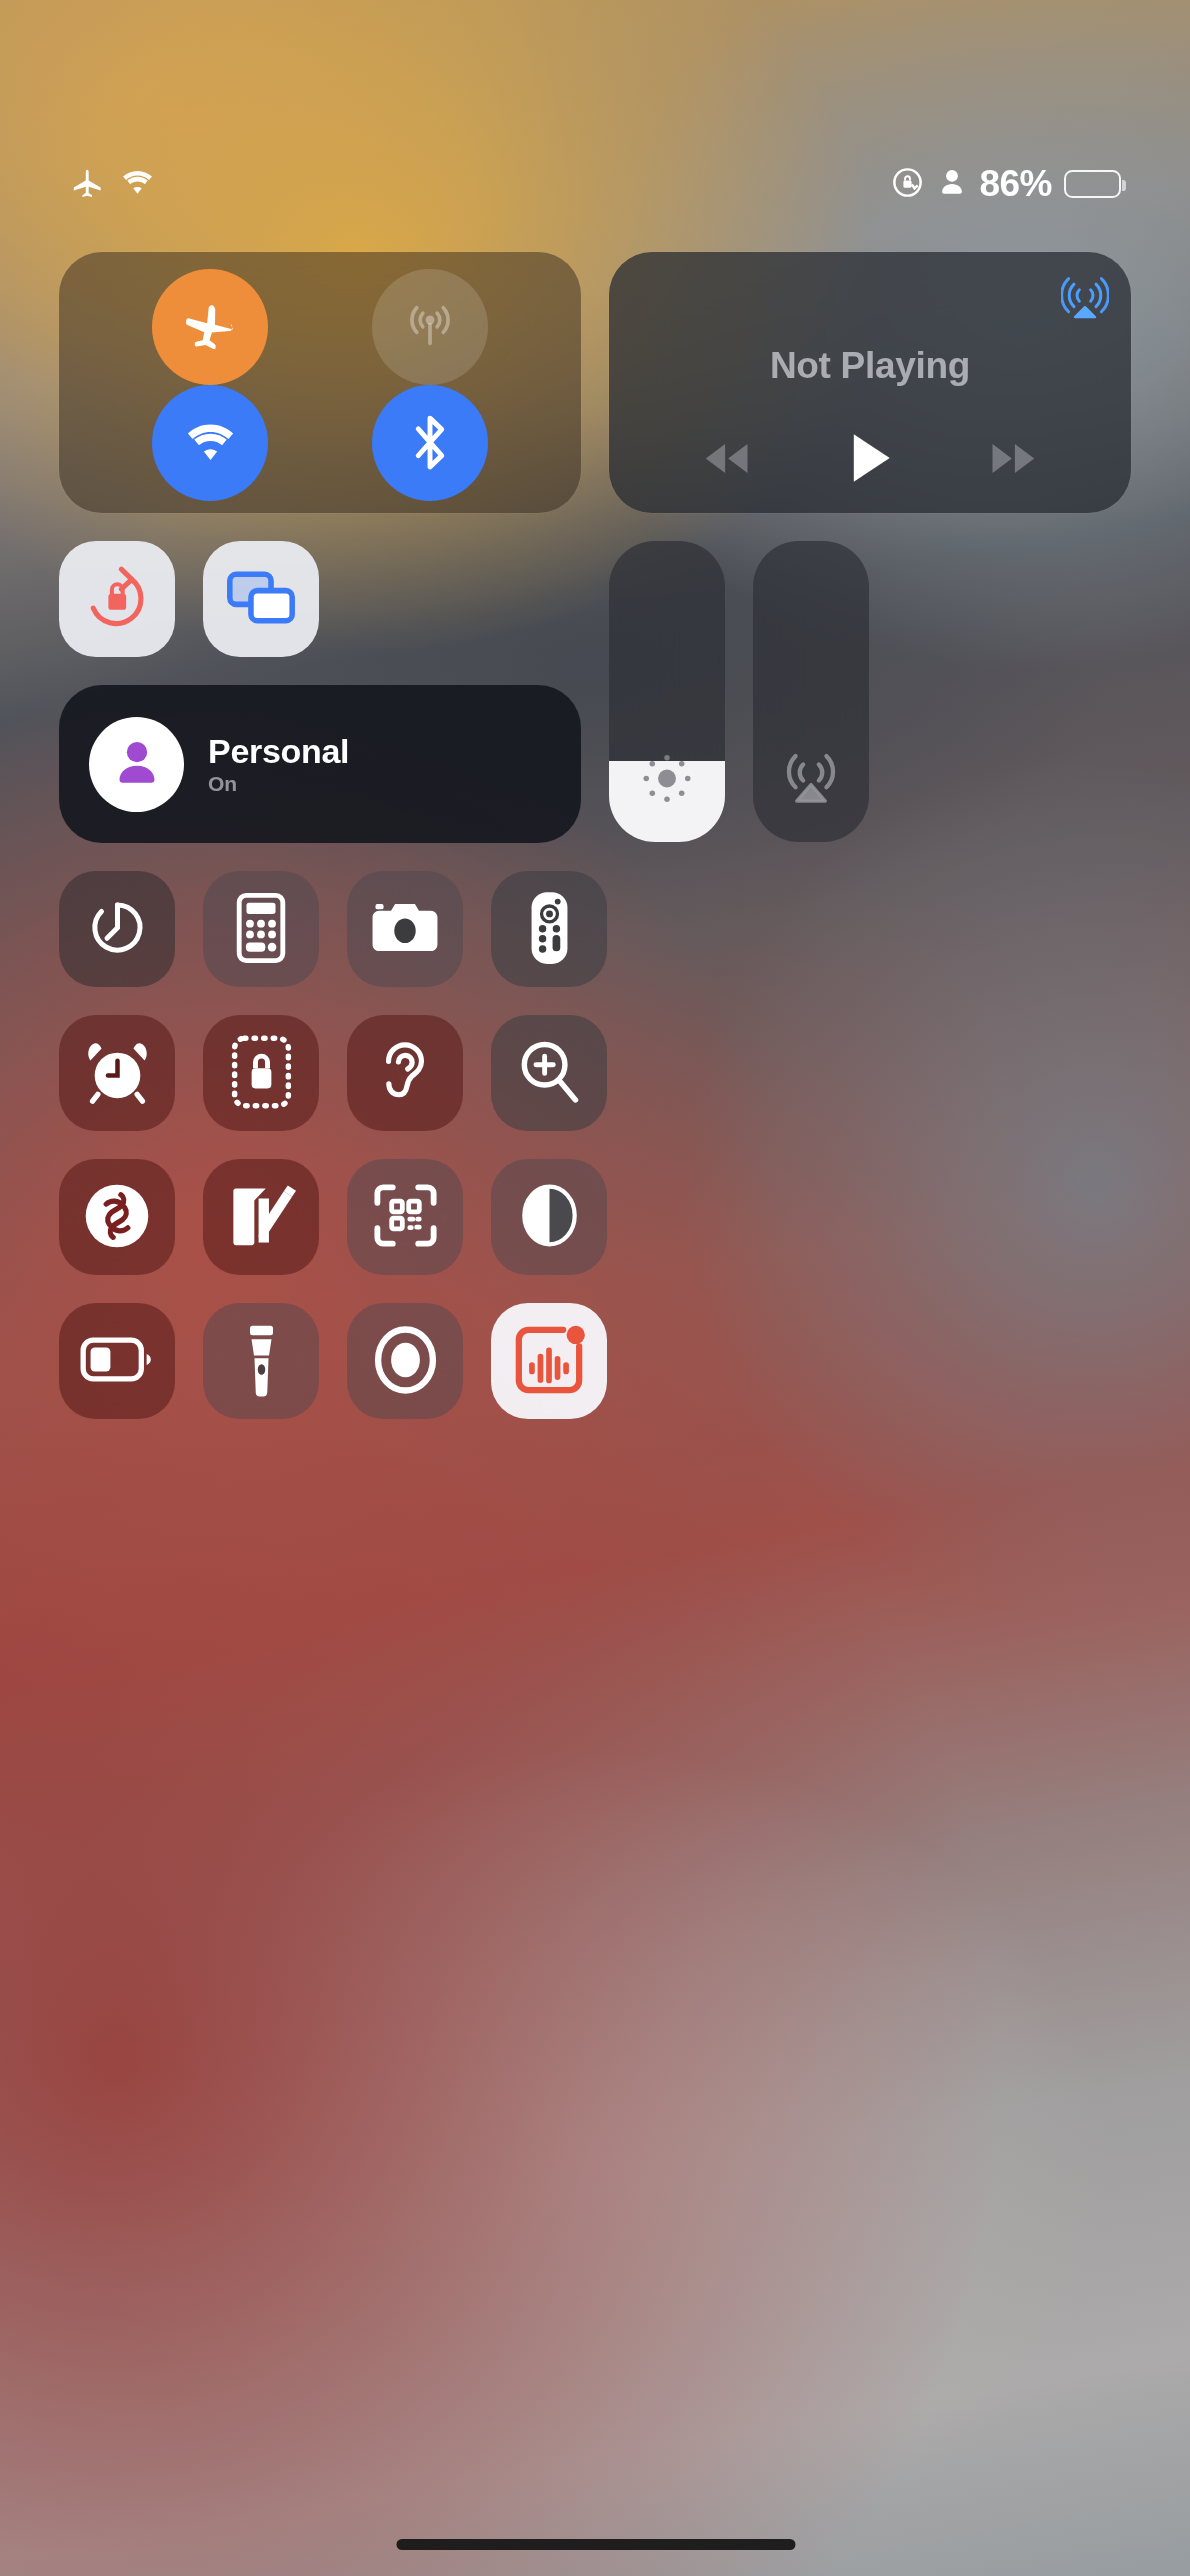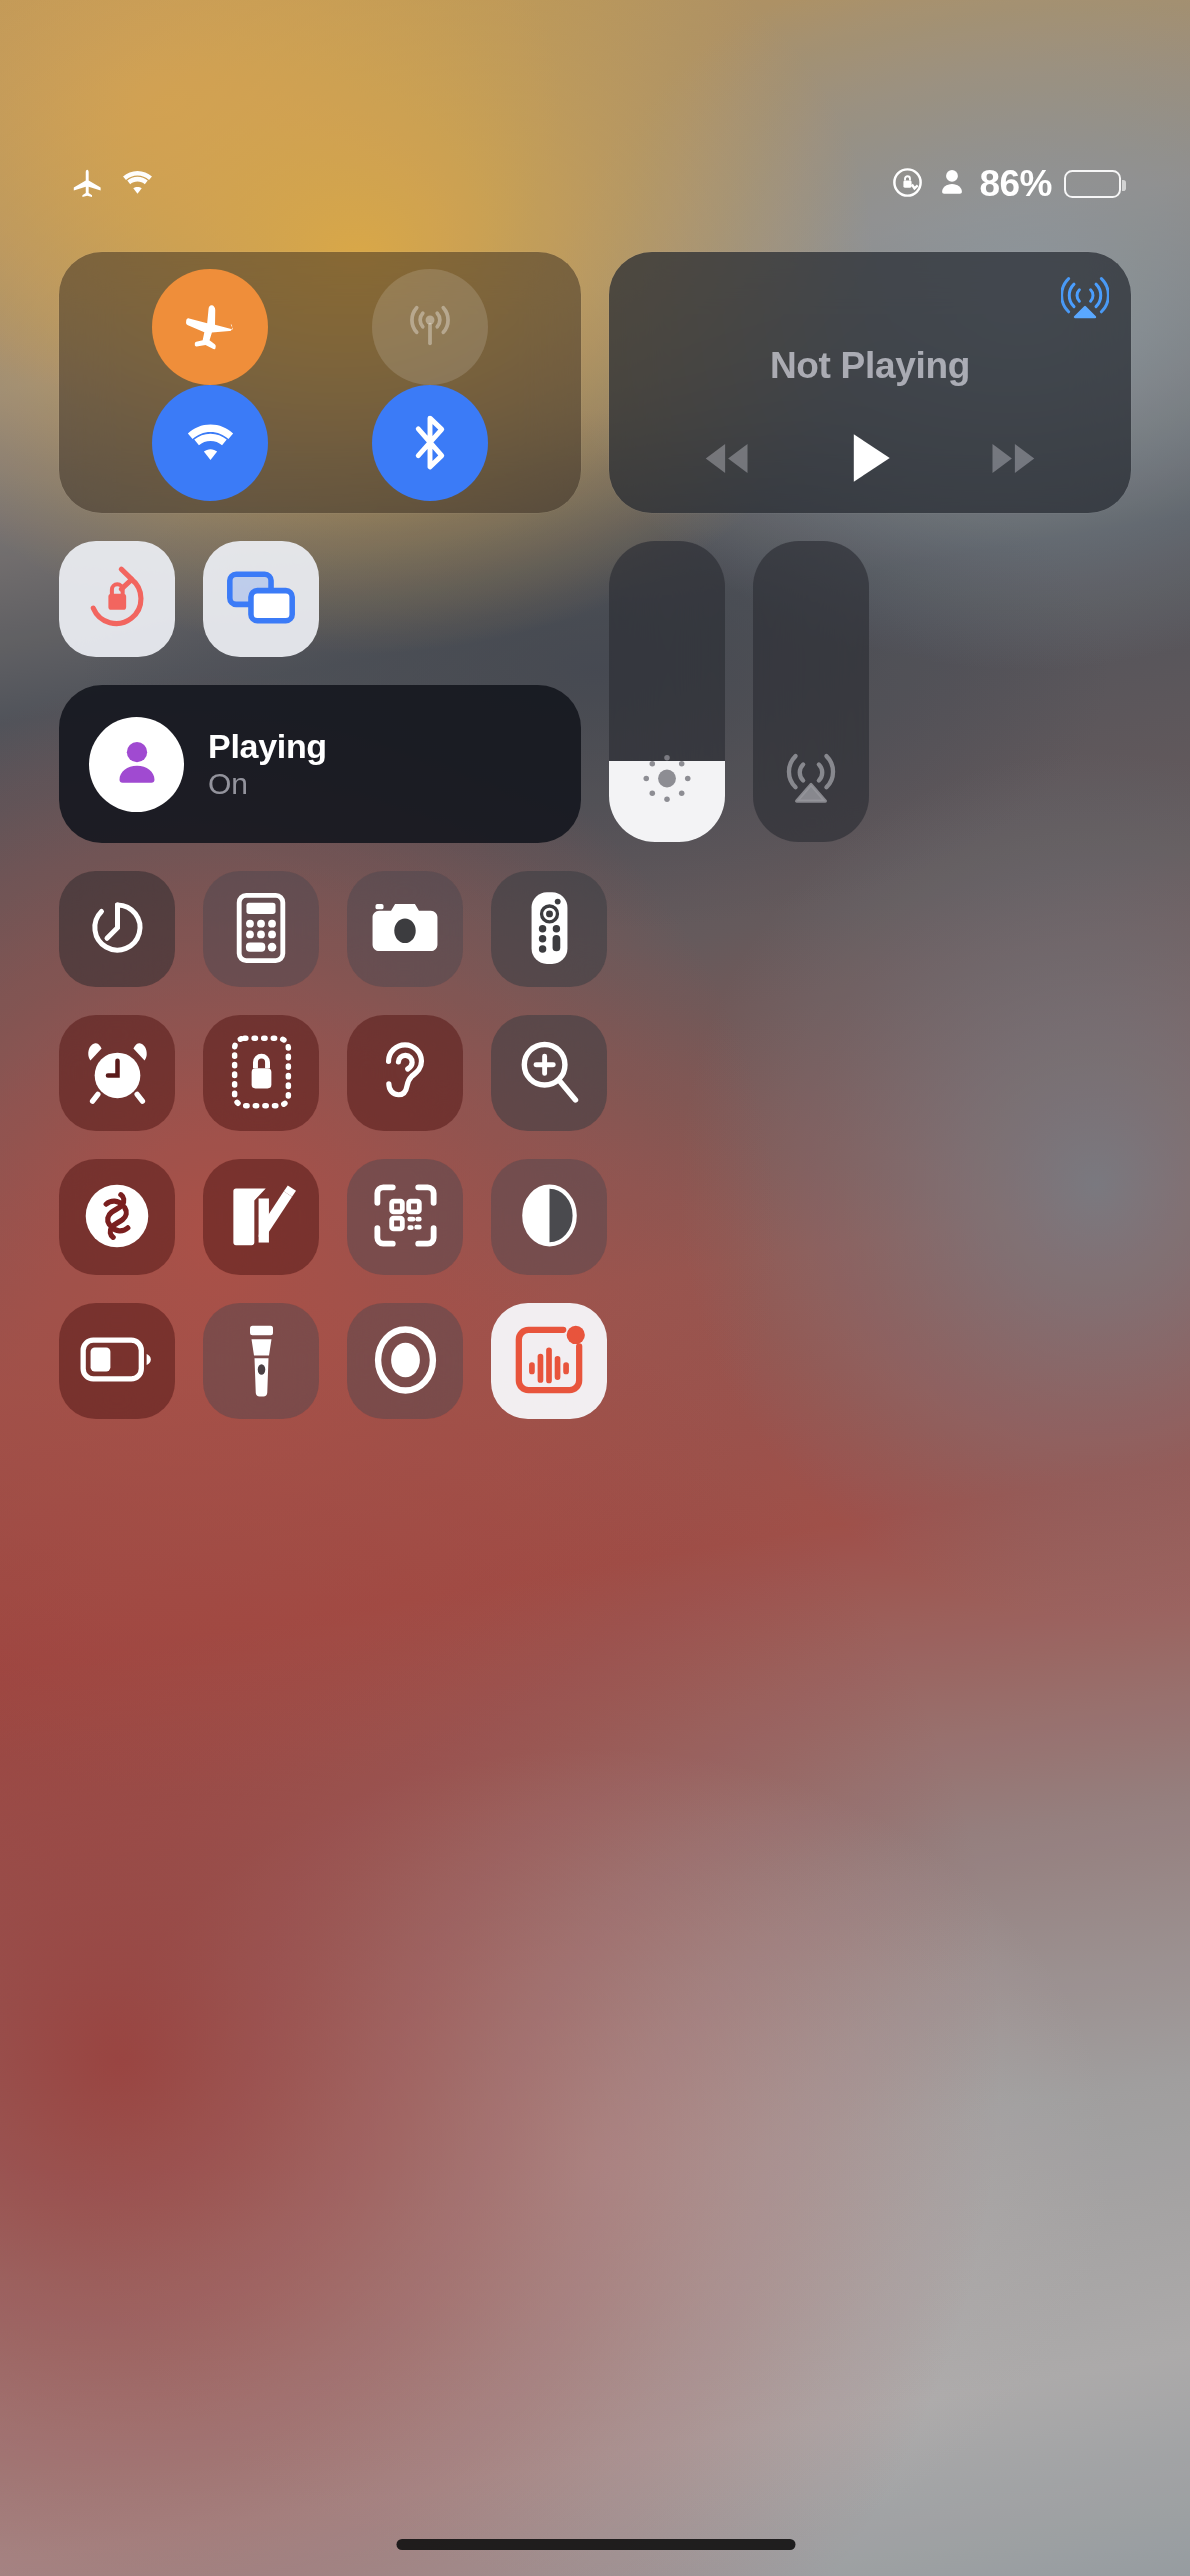--- a/index.html
+++ b/index.html
@@ -112,21 +112,21 @@
     width:522px; height:158px; border-radius:43px;
     background:rgba(22,24,31,0.92);
     display:flex; align-items:center; padding-left:30px; gap:24px;
   }
   #focus-circle {
     width:95px; height:95px; border-radius:50%; background:#fff;
     display:flex; align-items:center; justify-content:center;
   }
   #focus-text { display:flex; flex-direction:column; gap:1.9px; }
   #focus-name { color:#fff; font-size:34px; font-weight:600; letter-spacing:-0.3px; }
-  #focus-state { color:rgba(235,235,245,0.58); font-size:30px; font-weight:400; }
+  #focus-state { color:rgba(235,235,245,0.58); font-size:21px; font-weight:700; }
 
   
   .slider {
     width:116px; height:301px; border-radius:46px;
     position:relative; overflow:hidden;
     background:rgba(42,44,50,0.62);
     backdrop-filter:blur(26px); -webkit-backdrop-filter:blur(26px);
   }
   .slider-fill {
     position:absolute; bottom:0; left:0; width:100%;
@@ -297,21 +297,21 @@
       <div id="focus-module">
         <div id="focus-circle">
           <span>
             <svg width="48" height="52" viewBox="0 0 20 22" fill="#a04ad1">
               <circle cx="10" cy="6.4" r="4.3"></circle>
               <path d="M10 12.2c-4.1 0-7.4 2.6-7.4 5.9 0 .8.5 1.3 1.3 1.3h12.2c.8 0 1.3-.5 1.3-1.3 0-3.3-3.3-5.9-7.4-5.9z"></path>
             </svg>
           </span>
         </div>
         <div id="focus-text">
-          <span id="focus-name">Playing</span>
+          <span id="focus-name">Personal</span>
           <span id="focus-state">On</span>
         </div>
       </div>
     </div>
 
     <div class="slider">
       <div class="slider-fill" style="height:27%"></div>
       <span class="slider-icon">
         <svg width="63" height="63" viewBox="0 0 24 24" fill="rgba(130,130,136,0.9)">
           <circle cx="12" cy="12" r="3.4"></circle>

